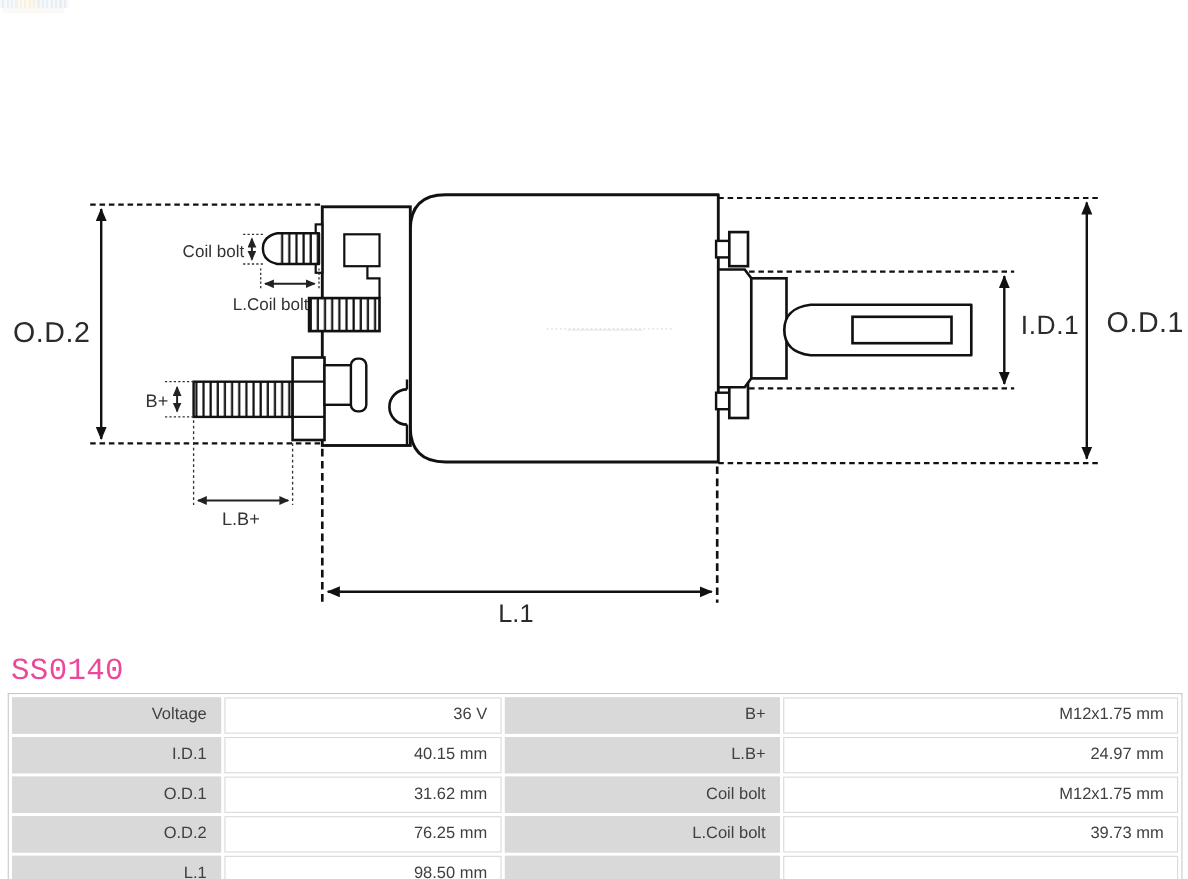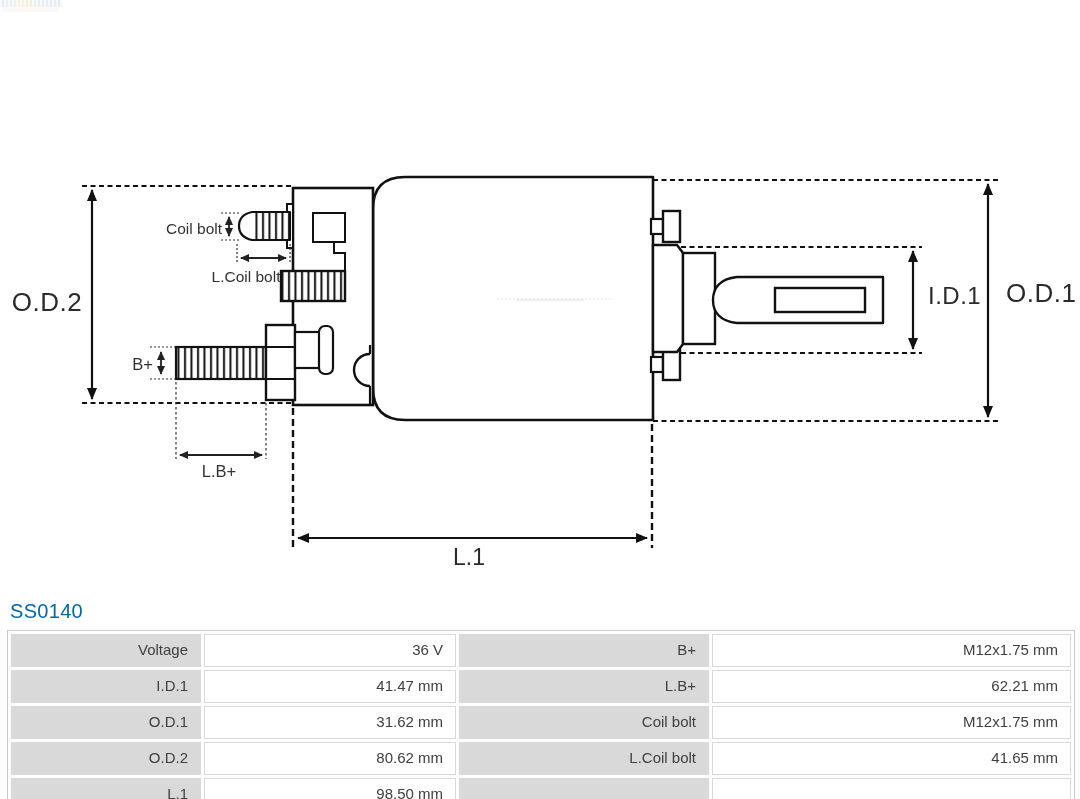--- a/index.html
+++ b/index.html
@@ -12,22 +12,22 @@
     background:
       repeating-linear-gradient(90deg, rgba(255,255,255,.65) 0 2px, rgba(255,255,255,0) 2px 4px),
       linear-gradient(90deg,#dfe7f0 0px,#e7edf4 14px,#f6eed6 18px,#f3ead0 30px,#e3eaf2 36px,#dde6ef 62px);
   }
   .logo-strip::after{
     content:"";position:absolute;left:2px;top:7px;width:56px;height:5px;opacity:.35;
     background:linear-gradient(90deg,#e7edf4,#f3ead0,#e3eaf2);
   }
   .diagram-wrap{position:absolute;top:0;left:0;width:1080px;height:580px;}
   .product-code{
-    position:absolute;top:598px;left:10px;font-size:20px;line-height:26px;
-    color:#0369a1;letter-spacing:.3px;cursor:pointer;
+    position:absolute;top:598px;left:10px;font-size:28px;line-height:26px;
+    color:#ec4899;letter-spacing:.3px;cursor:pointer;font-family:Liberation Mono, monospace;
   }
   table.spec{
     position:absolute;top:630px;left:7px;width:1066px;
     border-collapse:separate;border-spacing:3px;background:#ffffff;
     border:1px solid #c9c9c9;table-layout:fixed;
   }
   table.spec td{
     height:29px;font-size:15px;color:#404040;text-align:right;
     padding:0 12px 2px 4px;overflow:hidden;white-space:nowrap;
     border:1px solid #d9d9d9;
@@ -176,35 +176,35 @@
   </colgroup>
   <tbody>
       <tr>
     <td class="lbl">Voltage</td>
     <td class="val">36 V</td>
     <td class="lbl">B+</td>
     <td class="val">M12x1.75 mm</td>
   </tr>
       <tr>
     <td class="lbl">I.D.1</td>
-    <td class="val">41.47 mm</td>
+    <td class="val">40.15 mm</td>
     <td class="lbl">L.B+</td>
-    <td class="val">62.21 mm</td>
+    <td class="val">24.97 mm</td>
   </tr>
       <tr>
     <td class="lbl">O.D.1</td>
     <td class="val">31.62 mm</td>
     <td class="lbl">Coil bolt</td>
     <td class="val">M12x1.75 mm</td>
   </tr>
       <tr>
     <td class="lbl">O.D.2</td>
-    <td class="val">80.62 mm</td>
+    <td class="val">76.25 mm</td>
     <td class="lbl">L.Coil bolt</td>
-    <td class="val">41.65 mm</td>
+    <td class="val">39.73 mm</td>
   </tr>
       <tr>
     <td class="lbl">L.1</td>
     <td class="val">98.50 mm</td>
     <td class="lbl"></td>
     <td class="val"></td>
   </tr>
     </tbody>
 </table>
 

